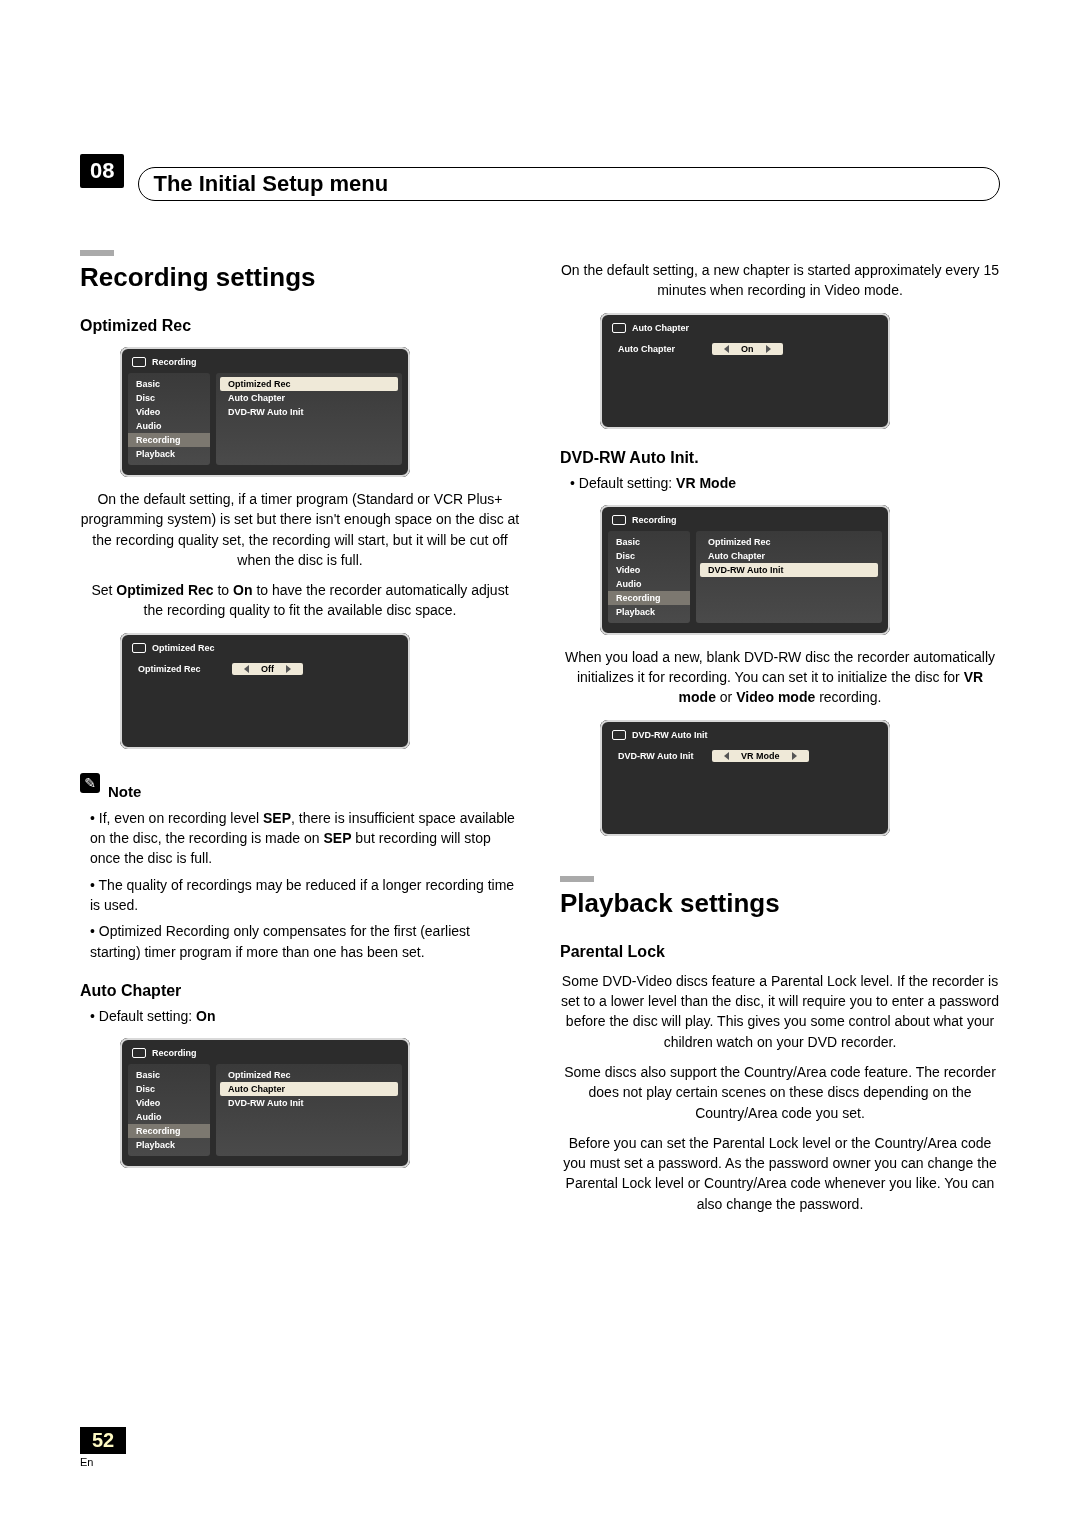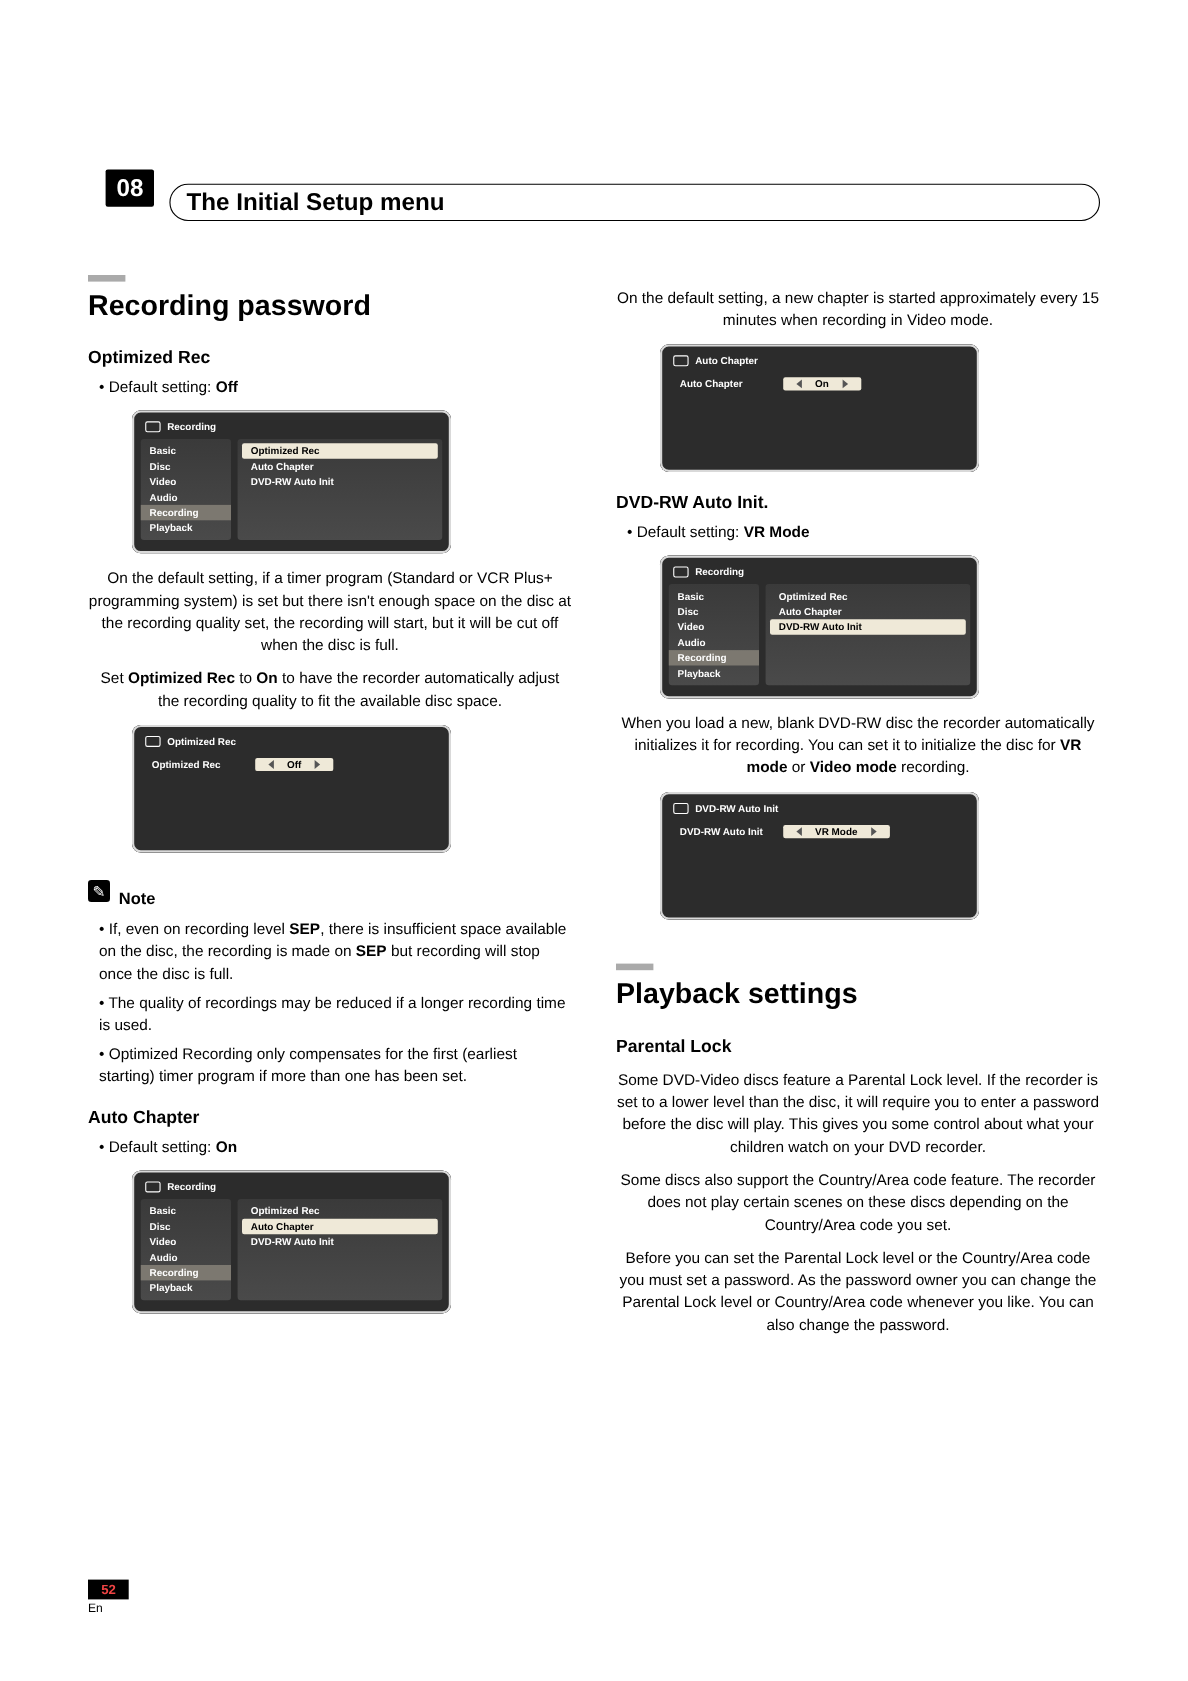--- a/index.html
+++ b/index.html
@@ -7,21 +7,21 @@
     font-family: Arial, Helvetica, sans-serif;
     width: 1080px;
     height: 1528px;
     background: #fff;
     color: #000;
     position: relative;
     padding: 140px 80px 60px 80px;
   }
   .chapter-header {
     position: absolute;
-    top: 140px; left: 96px; right: 80px;
+    top: 140px; left: 80px; right: 80px;
     display: flex; align-items: center; gap: 14px;
   }
   .chapter-num {
     background: #000; color: #fff;
     font-weight: bold; font-size: 22px;
     padding: 4px 10px; border-radius: 2px;
   }
   .chapter-title-wrap {
     flex: 1;
     border: 1.5px solid #000;
@@ -125,48 +125,43 @@
     border-radius:3px; display:flex; align-items:center; justify-content:center;
     font-size:14px; transform: rotate(0deg);
   }
   .note-title { font-weight: bold; font-size: 15px; margin-top: 16px; }
 
   
   .page-footer {
     position: absolute; left: 80px; bottom: 60px;
   }
   .page-num-box {
-    background:#000; color:#ef4444; font-weight:bold;
-    padding: 2px 12px; display:inline-block; font-size:12px;
+    background:#000; color:#fef9c3; font-weight:bold;
+    padding: 2px 12px; display:inline-block; font-size:20px;
   }
   .page-lang { font-size: 11px; margin-top: 2px; }
 </style>
 </head>
 <body>
 
 <div class="chapter-header">
   <div class="chapter-num">08</div>
   <div class="chapter-title-wrap">
     <span class="chapter-title">The Initial Setup menu</span>
   </div>
 </div>
 
 <div class="columns">
 
   <div class="col">
 
     <hr class="sec-rule">
-    <h2 class="section-title">Recording password</h2>
+    <h2 class="section-title">Recording settings</h2>
 
     <h3 class="subhead">Optimized Rec</h3>
-    <ul class="bullets">
-      <li>
-        <span>Default setting: </span><b>Off</b>
-      </li>
-    </ul>
 
     <div class="osd">
       <div class="osd-title-row">
         <span class="osd-title-icon"></span>
         <span>Recording</span>
       </div>
       <div class="osd-body">
         <div class="osd-left">
           <div>Basic</div>
           <div>Disc</div>

